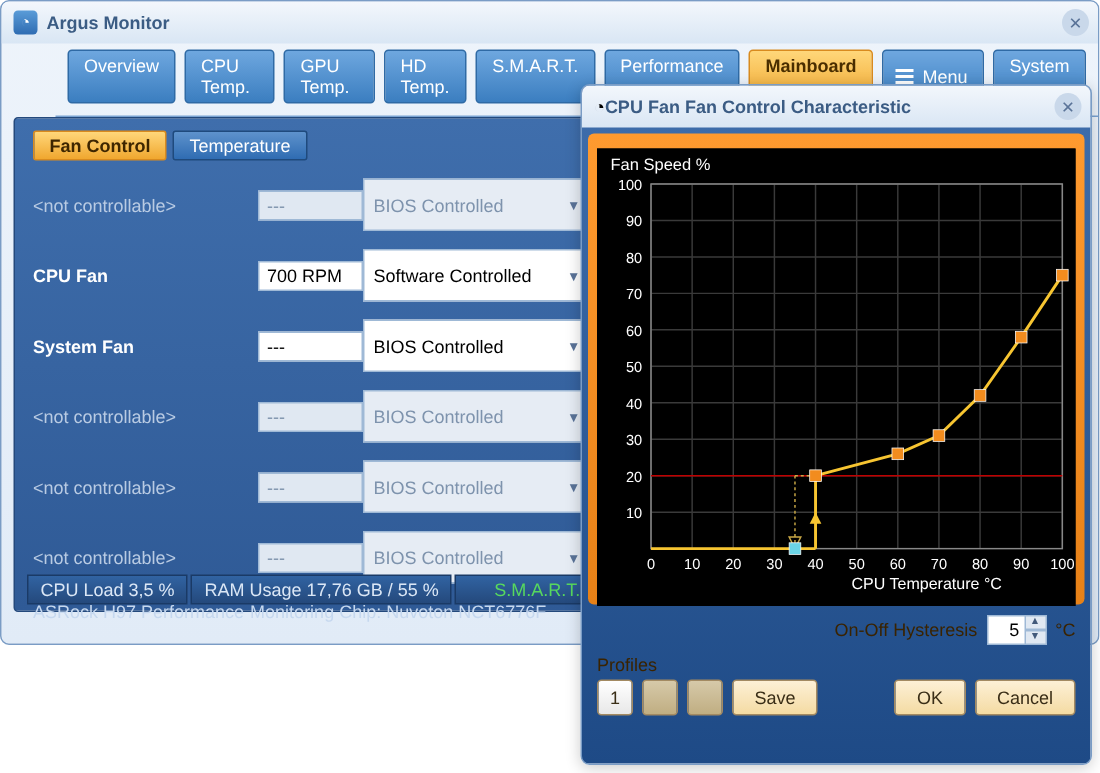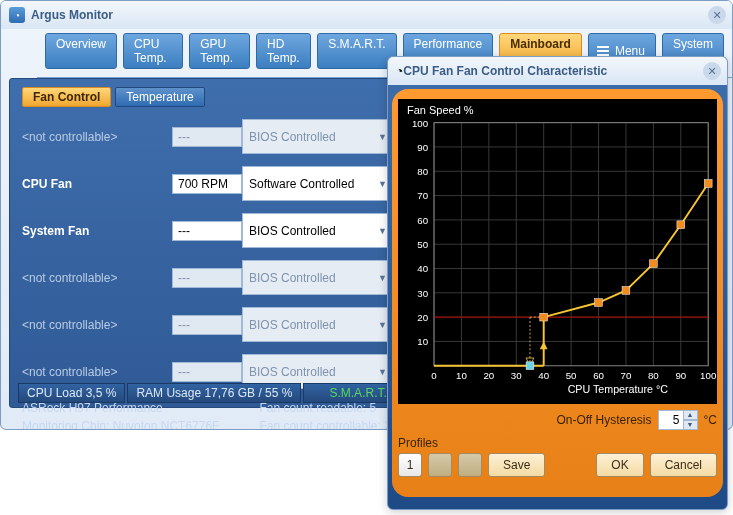--- a/index.html
+++ b/index.html
@@ -27,33 +27,33 @@
   .fan-row { display: flex; align-items: center; margin-bottom: 12px; }
   .fan-label { width: 150px; color: #b9cbe3; }
   .fan-label.controllable { color: #fff; font-weight: 600; }
   .fan-rpm { width: 70px; height: 20px; background: #fff; border: 1px solid #9fb9d6; color: #000; padding: 0 5px; font-size: 12px; display: flex; align-items: center; }
   .fan-rpm.disabled { background: #e0e8f2; color: #7e93ad; }
   .fan-mode { width: 150px; height: 35px; display: flex; align-items: center; justify-content: space-between; background: #fff; border: 1px solid #9fb9d6; color: #000; padding: 0 4px 0 6px; font-size: 12px; cursor: pointer; }
   .fan-mode.disabled { background: #e6ecf4; color: #7e93ad; }
   .chev { font-size: 9px; color: #5a7398; }
 
   .info-row { display: flex; gap: 40px; color: #c6d8ef; margin-top: 6px; font-size: 12px; }
-  .info-col { display: flex; flex-direction: column; gap: 4px; }
+  .info-col { display: flex; flex-direction: row; gap: 4px; }
 
   .statusbar { position: absolute; left: 8px; right: 8px; bottom: 4px; display: flex; align-items: center; gap: 2px; font-size: 12px; }
   .status-cell { background: linear-gradient(to bottom,#3163a2,#24497c); border: 1px solid #1a3a66; padding: 2px 8px; color: #dbe7f6; }
   .status-smart { width: 130px; text-align: center; color: #57d85e; }
   .status-blank { flex: 1; }
 
   
   .dialog { position: absolute; left: 387px; top: 56px; width: 341px; height: 454px; background: linear-gradient(to bottom,#3f6eac,#1e4a86); border: 1px solid #7a9cc5; border-radius: 6px; overflow: hidden; box-shadow: 0 2px 10px rgba(0,0,0,.2); }
   .dlg-titlebar { height: 28px; background: linear-gradient(to bottom,#f3f7fc,#d9e6f4); display: flex; align-items: center; padding: 0 8px; position: relative; }
   .dlg-titlebar .title { color: #3b5c84; font-weight: 600; }
   .dlg-titlebar .close { position: absolute; right: 6px; top: 5px; width: 18px; height: 18px; border-radius: 50%; background: #c9d8ea; display: flex; align-items: center; justify-content: center; color: #5a7398; font-size: 11px; cursor: pointer; }
-  .dlg-body { background: linear-gradient(to bottom,#ff9a2f,#e78117); margin: 4px; border-radius: 16px; height: 408px; position: relative; padding: 6px 6px 8px; }
+  .dlg-body { background: linear-gradient(to bottom,#ff9a2f,#e78117); margin: 4px; border-radius: 4px; height: 314px; position: relative; padding: 6px 6px 8px; }
 
   .chart-area { background: #000; border: 1px solid #000; height: 305px; margin-top: 4px; position: relative; }
   .ylabel-top { color: #fff; position: absolute; left: 8px; top: 4px; font-size: 11px; }
   .chart-svg { position: absolute; inset: 0; width: 100%; height: 100%; }
 
   .hysteresis { display: flex; align-items: center; gap: 6px; justify-content: flex-end; margin-top: 6px; color: #3a2300; font-size: 12px; }
   .spinner { display: flex; }
   .spin-input { width: 26px; height: 20px; background: #fff; border: 1px solid #9fb9d6; text-align: right; padding-right: 3px; font-size: 12px; }
   .spin-btns { width: 14px; display: flex; flex-direction: column; }
   .spin-btns div { height: 10px; background: #e0e8f2; border: 1px solid #9fb9d6; border-left: 0; font-size: 7px; text-align: center; line-height: 7px; cursor: pointer; color: #42597a; }

